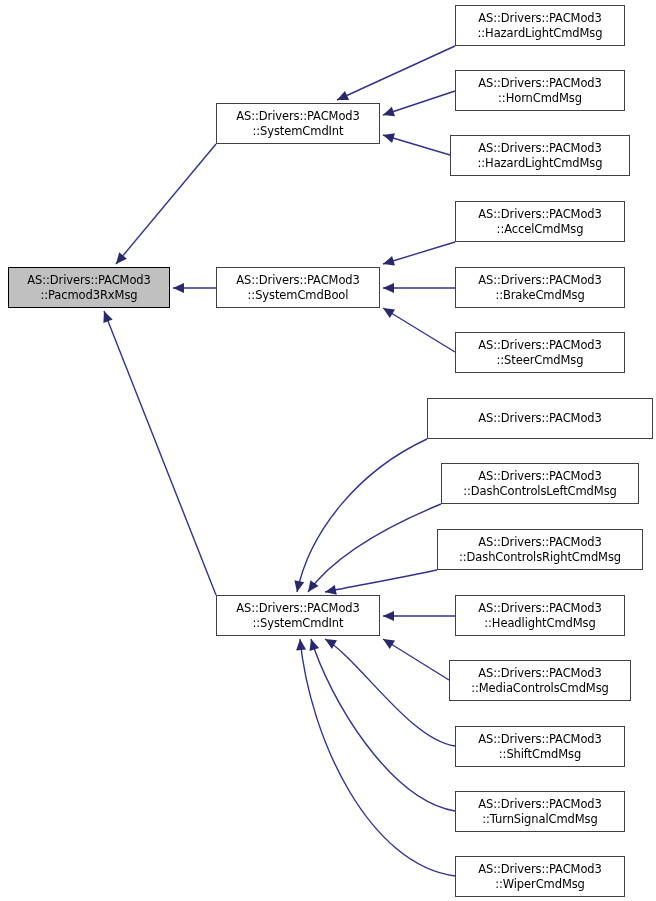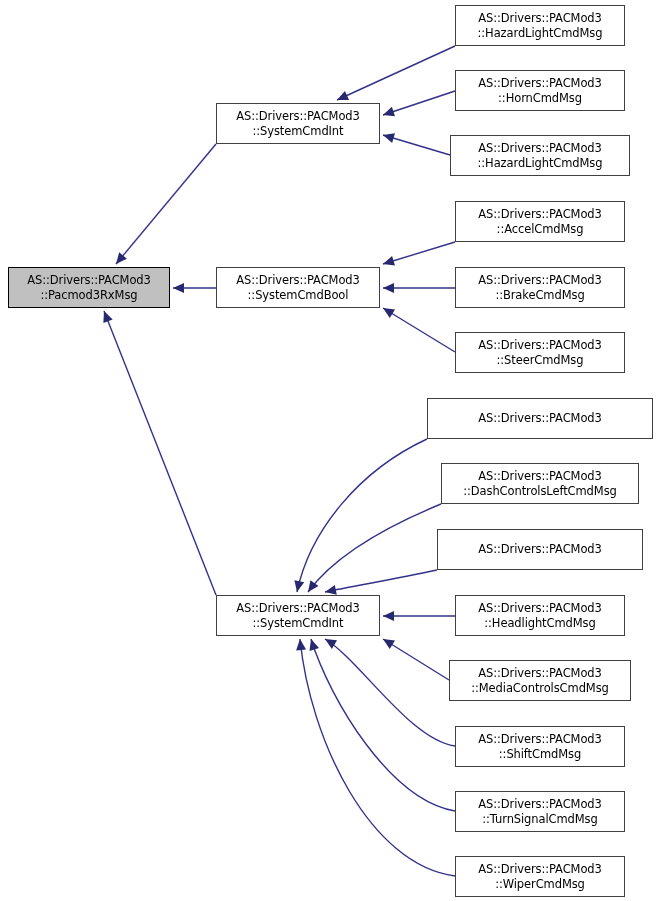--- a/index.html
+++ b/index.html
@@ -166,20 +166,21 @@
       </div>
       <div class="node" style="left: 427px; top: 398px; width: 226px; height: 41px; background: rgb(255, 255, 255); border-color: rgb(64, 64, 64);">
         <span class="ln">AS::Drivers::PACMod3</span>
       </div>
       <div class="node" style="left: 441px; top: 463px; width: 198px; height: 41px; background: rgb(255, 255, 255); border-color: rgb(64, 64, 64);">
         <span class="ln">AS::Drivers::PACMod3</span>
         <span class="ln">::DashControlsLeftCmdMsg</span>
       </div>
       <div class="node" style="left: 437px; top: 529px; width: 206px; height: 41px; background: rgb(255, 255, 255); border-color: rgb(64, 64, 64);">
         <span class="ln">AS::Drivers::PACMod3</span>
+        <span class="ln">::DashControlsRightCmdMsg</span>
       </div>
       <div class="node" style="left: 455px; top: 595px; width: 170px; height: 41px; background: rgb(255, 255, 255); border-color: rgb(64, 64, 64);">
         <span class="ln">AS::Drivers::PACMod3</span>
         <span class="ln">::HeadlightCmdMsg</span>
       </div>
       <div class="node" style="left: 449px; top: 660px; width: 182px; height: 41px; background: rgb(255, 255, 255); border-color: rgb(64, 64, 64);">
         <span class="ln">AS::Drivers::PACMod3</span>
         <span class="ln">::MediaControlsCmdMsg</span>
       </div>
       <div class="node" style="left: 455px; top: 726px; width: 170px; height: 41px; background: rgb(255, 255, 255); border-color: rgb(64, 64, 64);">

